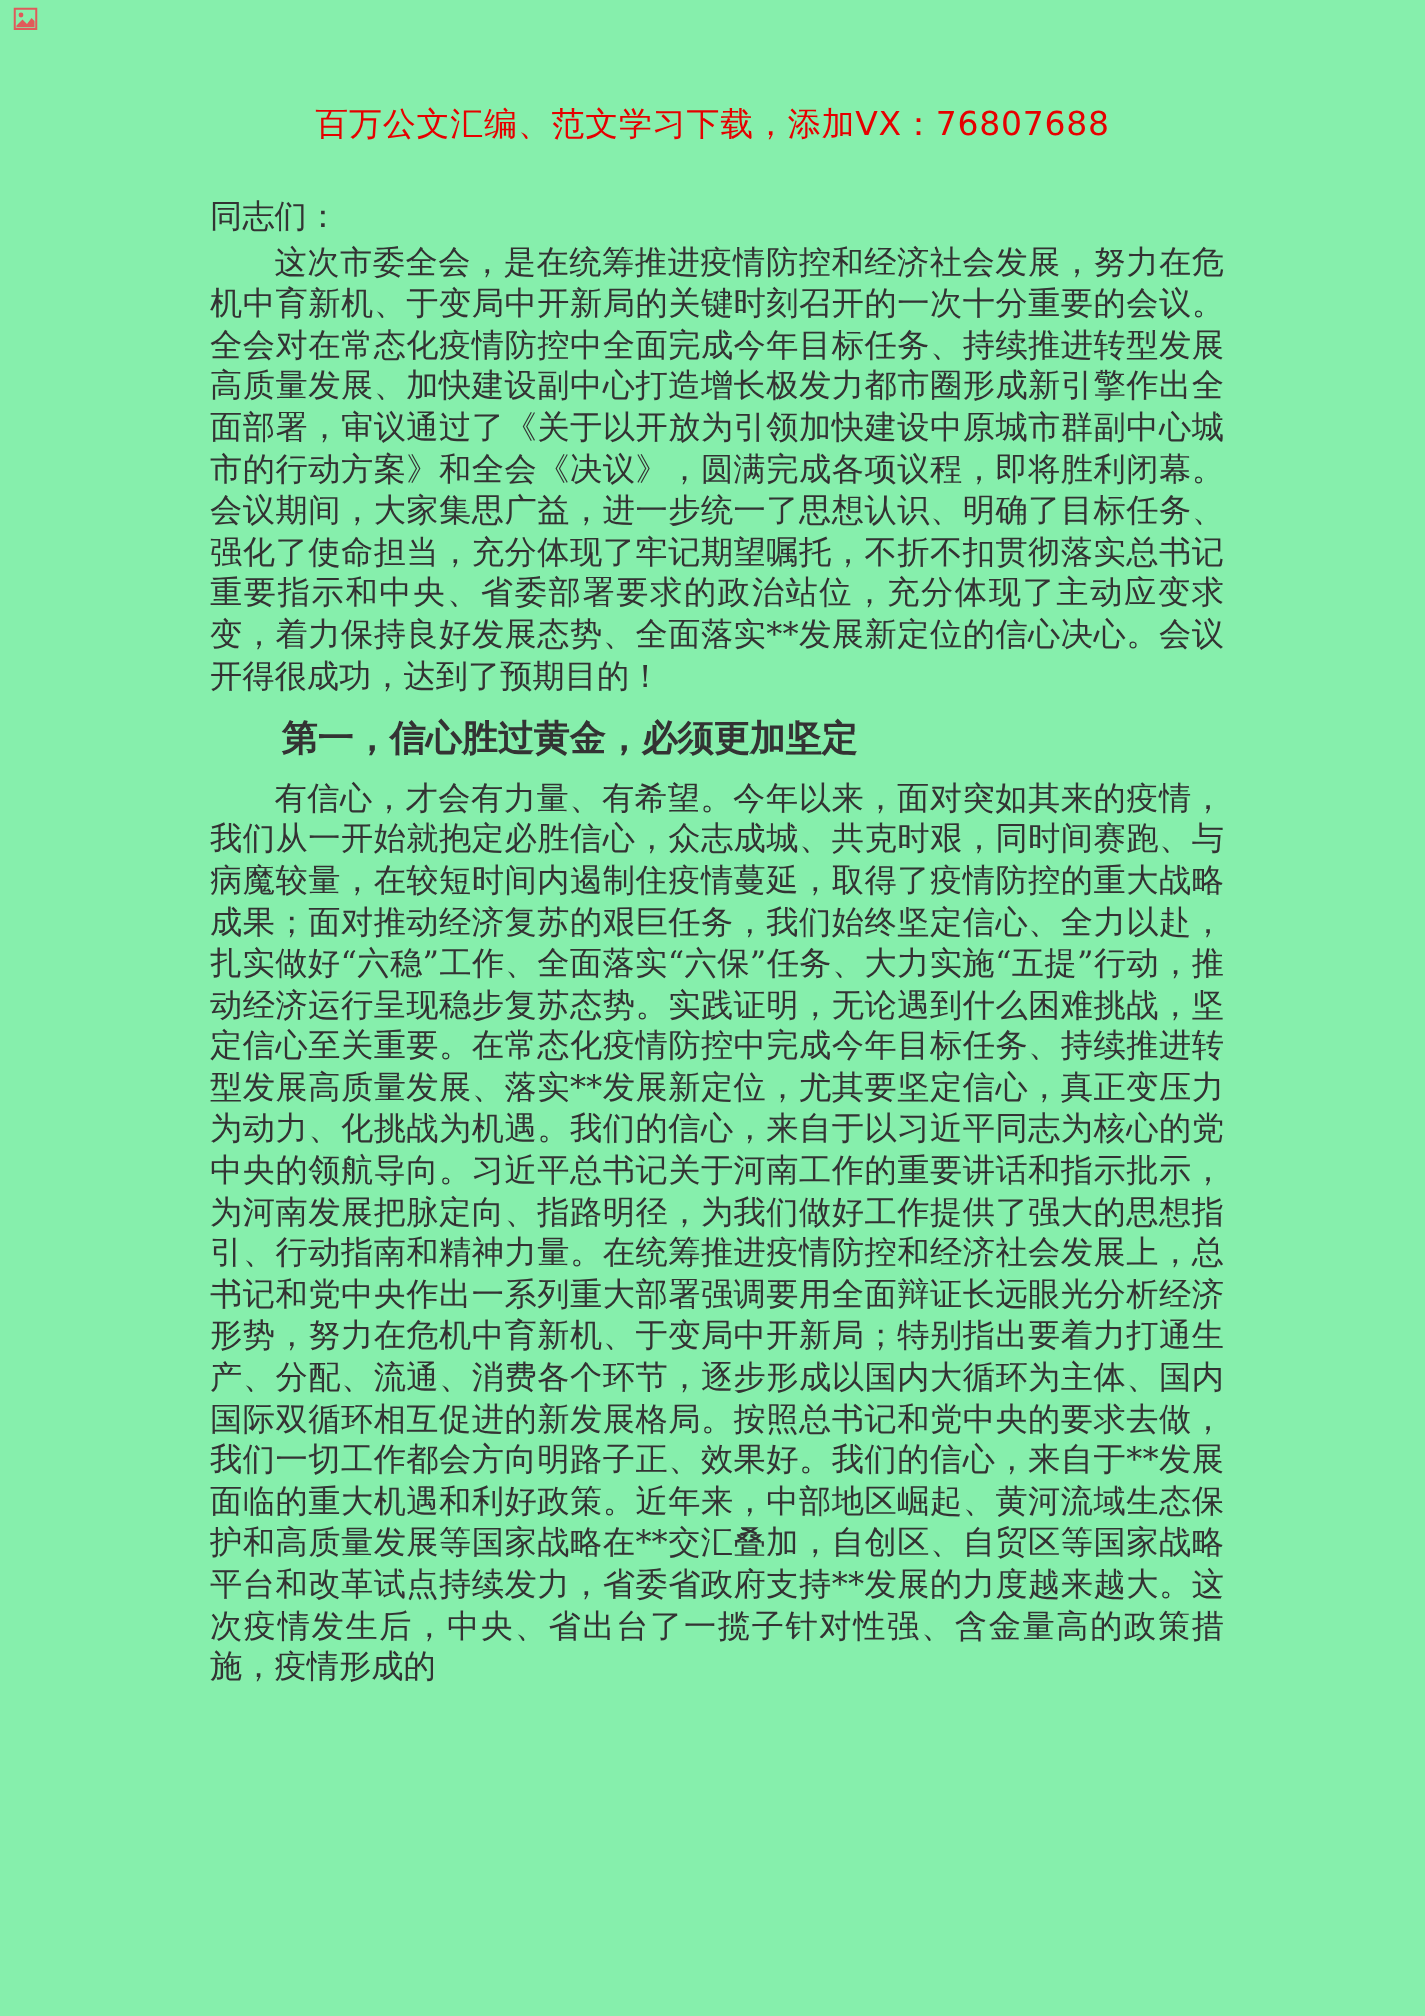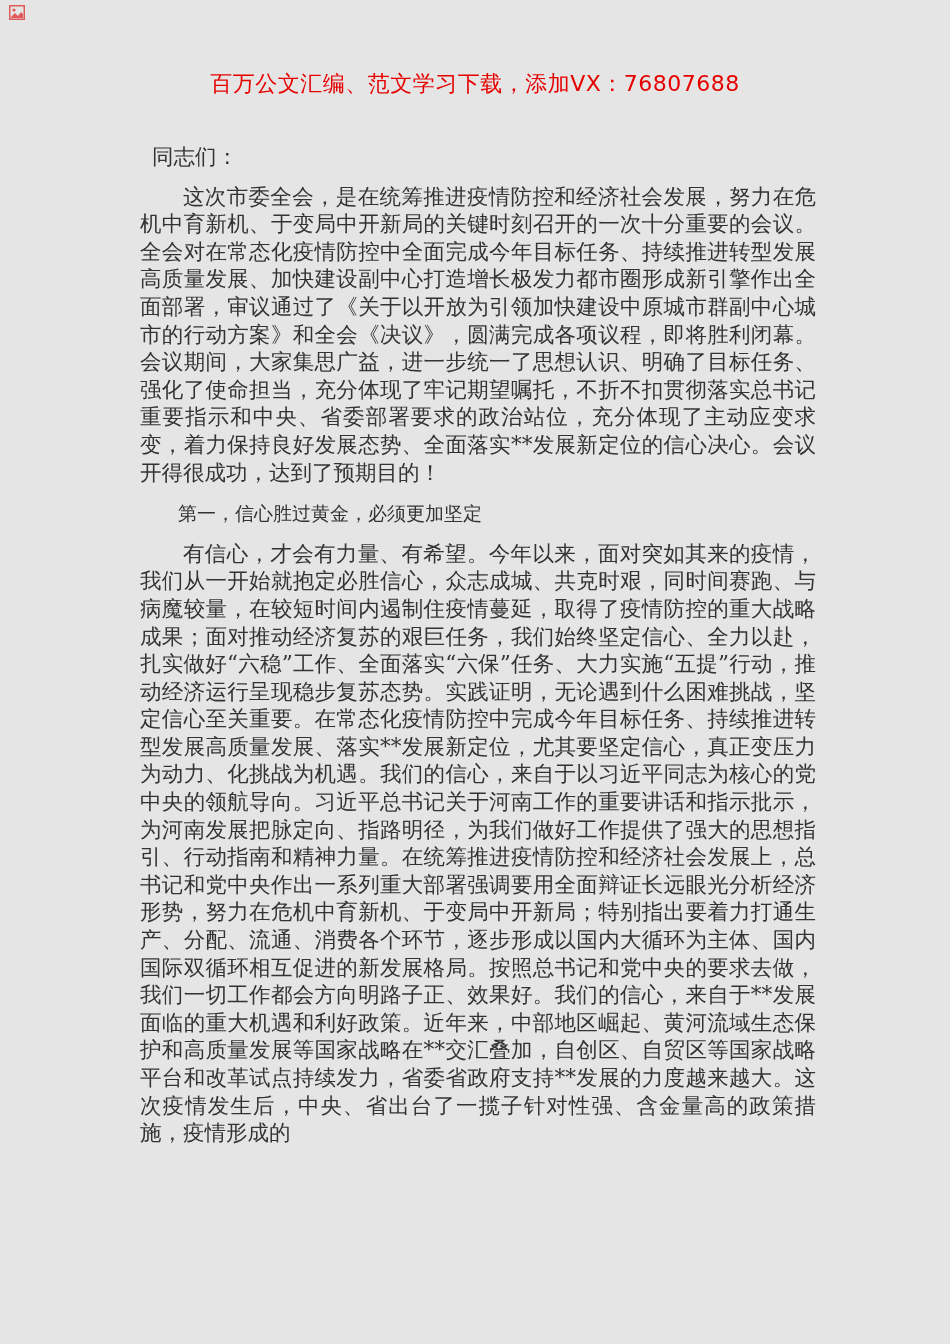--- a/index.html
+++ b/index.html
@@ -10,21 +10,21 @@
   body {
     width: 950px;
     height: 1344px;
     position: relative;
     overflow: hidden;
     font-family: "Liberation Sans", sans-serif;
   }
   .page {
     position: absolute;
     inset: 0;
-    background: #e5e5e5;
+    background: #86efac;
   }
   
   .broken-img {
     position: absolute;
     top: 5px;
     left: 9px;
     width: 16px;
     height: 15px;
   }
   
@@ -47,30 +47,30 @@
     top: 131px;
     left: 140px;
     width: 676px;
     font-family: "DejaVu Serif", "Liberation Serif", serif;
     font-size: 21.5px;
     line-height: 27.6px;
     color: #333333;
     text-align: justify;
   }
   .salutation {
-    margin: 12px;
+    margin: 0;
   }
   .para {
     margin: 3px 0 0 0;
     text-indent: 2em;
   }
   .heading {
     font-family: "DejaVu Sans", "Liberation Sans", sans-serif;
-    font-weight: normal;
-    font-size: 19px;
+    font-weight: bold;
+    font-size: 24px;
     line-height: 27.6px;
     color: #333333;
     margin: 14px 0 12px 0;
     text-indent: 2em;
   }
 </style>
 </head>
 <body>
 
 <div class="page">

